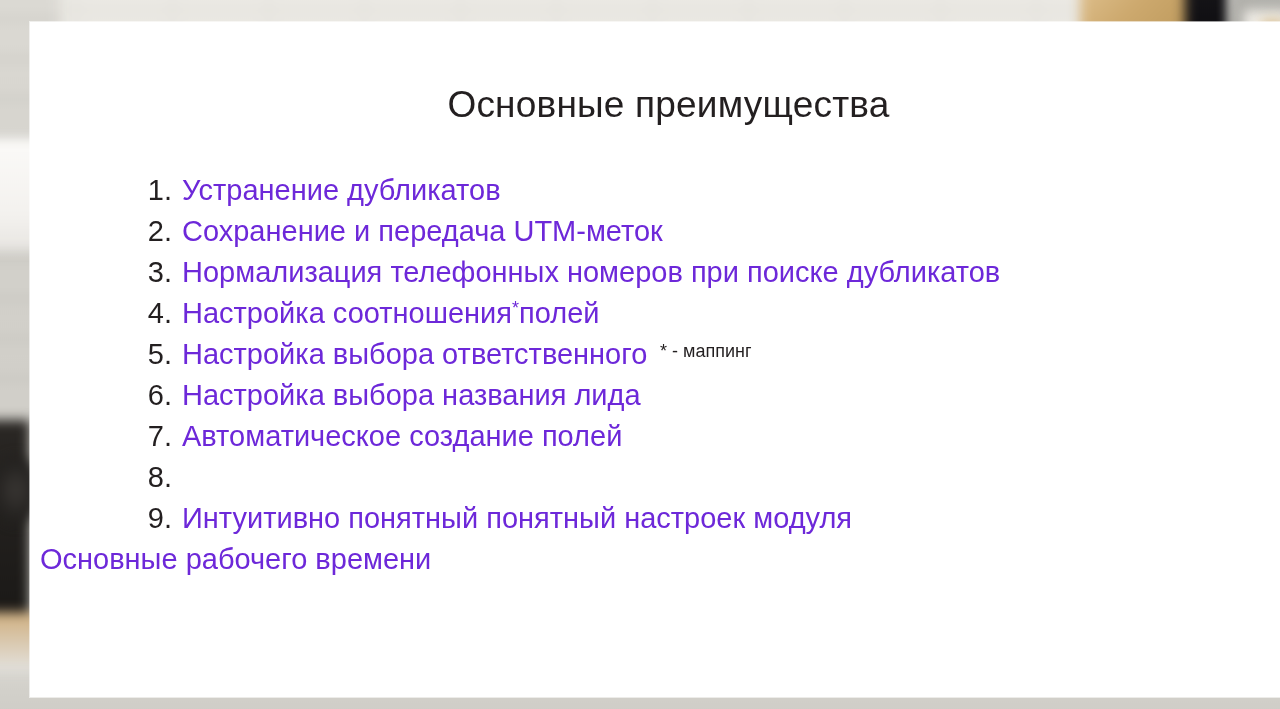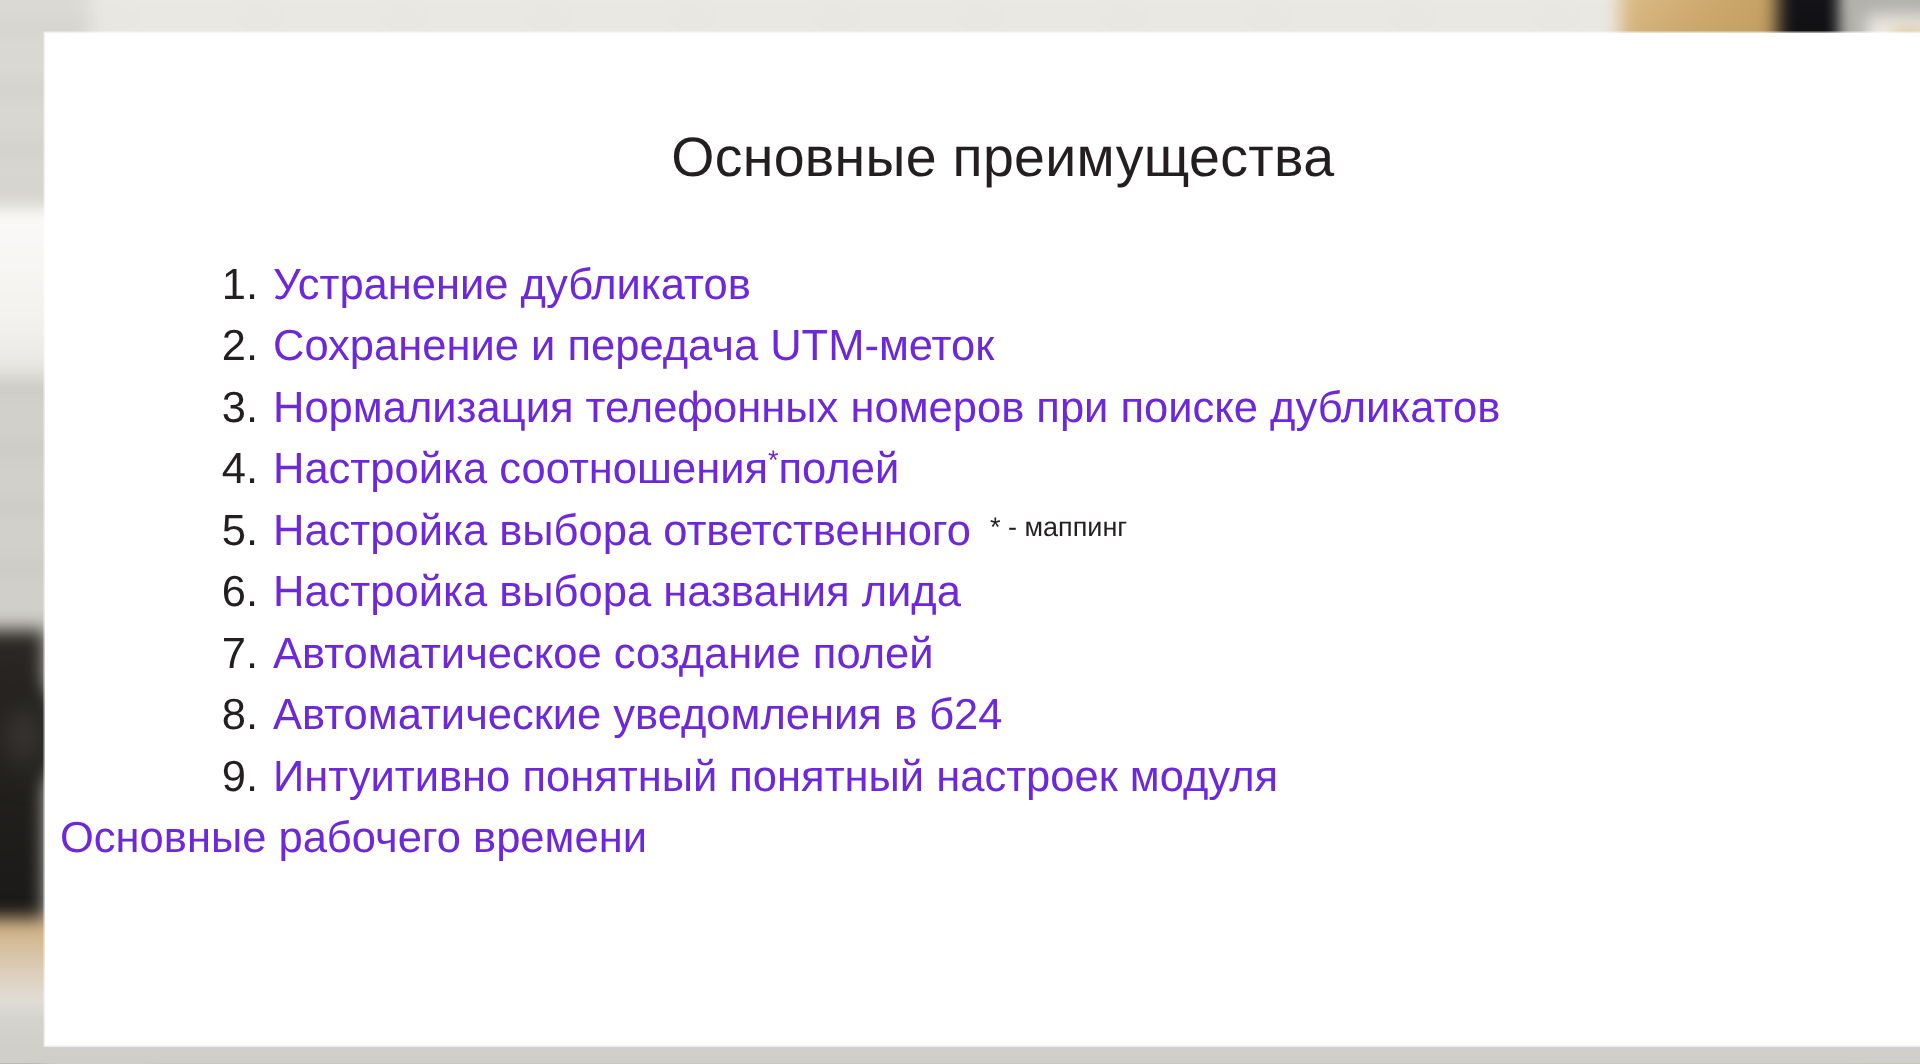--- a/index.html
+++ b/index.html
@@ -220,21 +220,20 @@
       <li class="benefit-row">
         <span class="benefit-num">6.</span>
         <span class="benefit-text">Настройка выбора названия лида</span>
       </li>
       <li class="benefit-row">
         <span class="benefit-num">7.</span>
         <span class="benefit-text">Автоматическое создание полей</span>
       </li>
       <li class="benefit-row">
         <span class="benefit-num">8.</span>
-        <span class="benefit-text">Автоматические уведомления в б24</span>
       </li>
       <li class="benefit-row">
         <span class="benefit-num">9.</span>
         <span class="benefit-text">Интуитивно понятный понятный настроек модуля</span>
       </li>
       <li class="benefit-row">
         <span class="benefit-text">Основные рабочего времени</span>
       </li>
     </ol>
 

